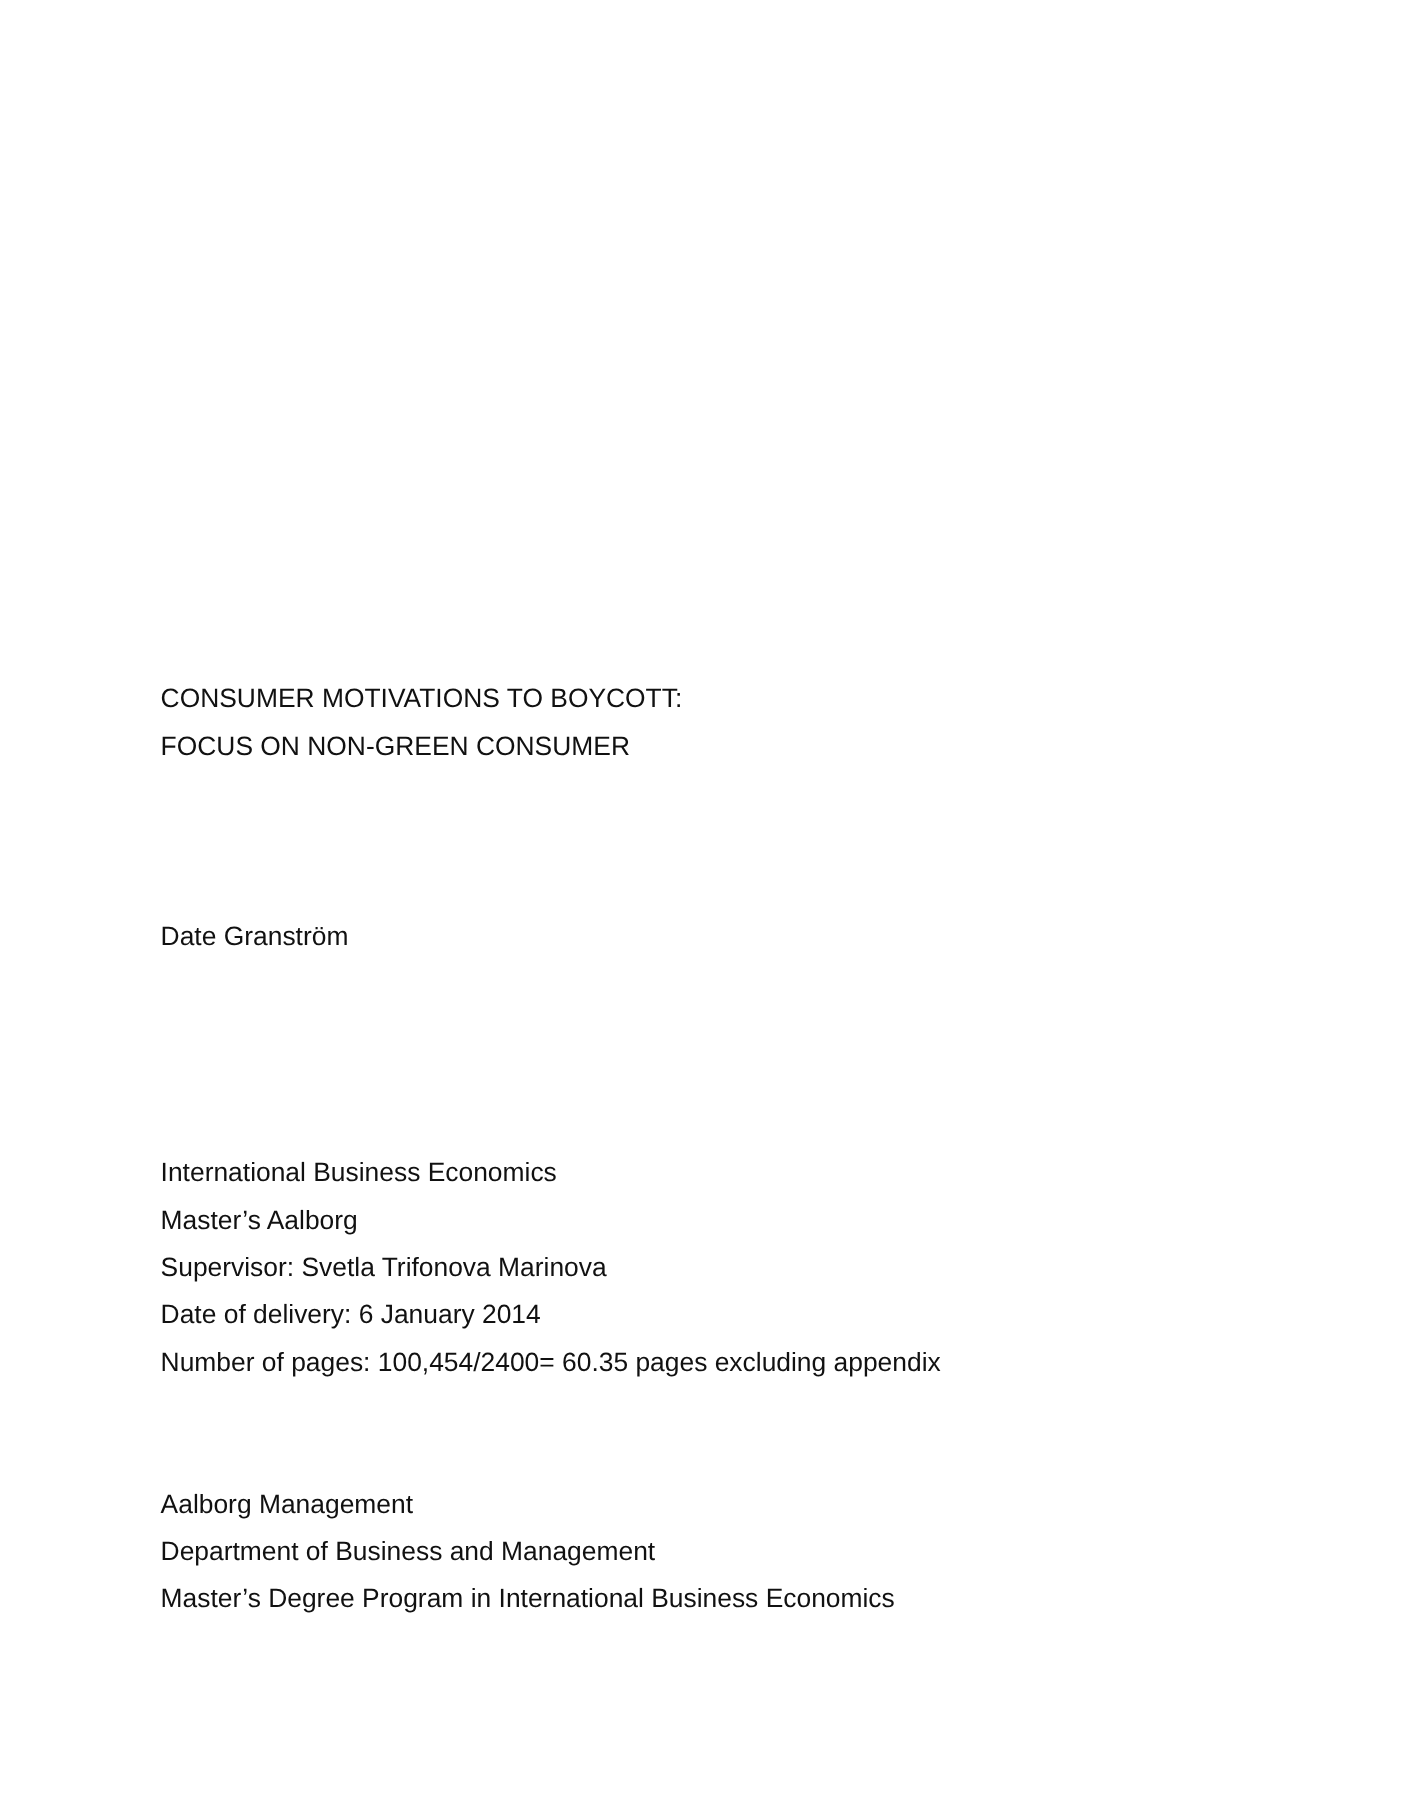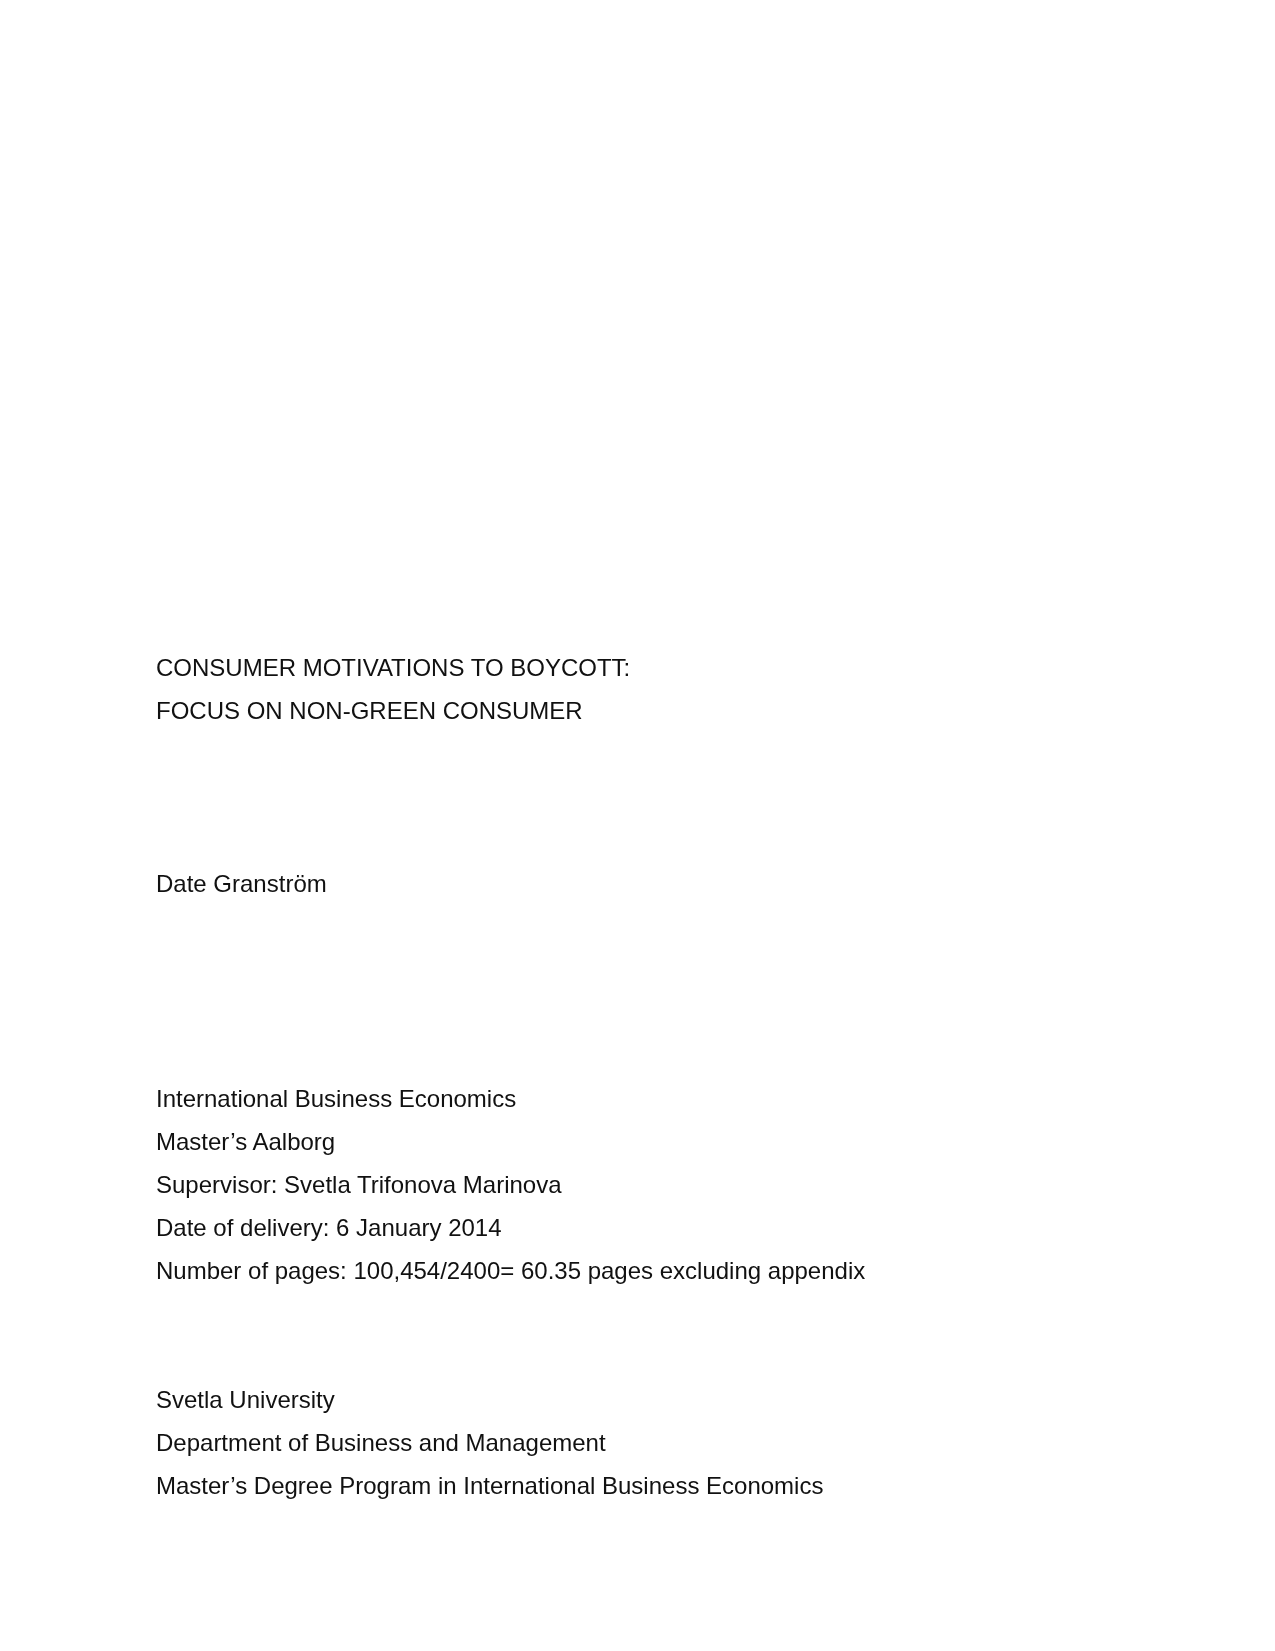--- a/index.html
+++ b/index.html
@@ -1,30 +1,30 @@
 <!DOCTYPE html>
 <html><head>
   <meta charset="utf-8">
   <style>
     html, body { margin: 0; padding: 0; background: #ffffff; }
     body { width: 1275px; height: 1651px; position: relative; overflow: hidden;
       font-family: "Liberation Sans", sans-serif; color: #111111; }
-    .line { position: absolute; left: 156px; font-size: 24px; line-height: 28px; white-space: nowrap; margin-top: 32px; }
+    .line { position: absolute; left: 146px; font-size: 24px; line-height: 28px; white-space: nowrap; }
   </style>
 </head>
 <body>
 
 <div>
   <div class="line" style="top:622px">CONSUMER MOTIVATIONS TO BOYCOTT:</div>
   <div class="line" style="top:665px">FOCUS ON NON-GREEN CONSUMER</div>
 
   <div class="line" style="top:838px">Date Granström</div>
 
   <div class="line" style="top:1053px">International Business Economics</div>
   <div class="line" style="top:1096px">Master’s Aalborg</div>
   <div class="line" style="top:1139px">Supervisor: Svetla Trifonova Marinova</div>
   <div class="line" style="top:1182px">Date of delivery: 6 January 2014</div>
   <div class="line" style="top:1225px">Number of pages: 100,454/2400= 60.35 pages excluding appendix</div>
 
-  <div class="line" style="top:1354px">Svetla University</div>
+  <div class="line" style="top:1354px">Aalborg Management</div>
   <div class="line" style="top:1397px">Department of Business and Management</div>
   <div class="line" style="top:1440px">Master’s Degree Program in International Business Economics</div>
 </div>
 
 </body></html>

